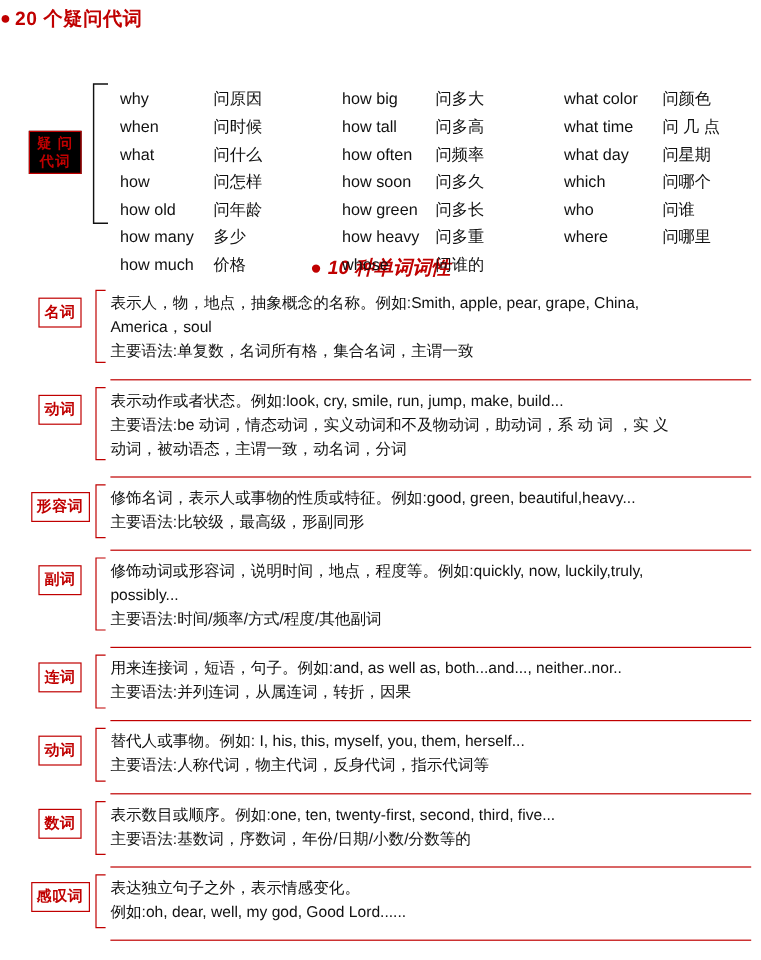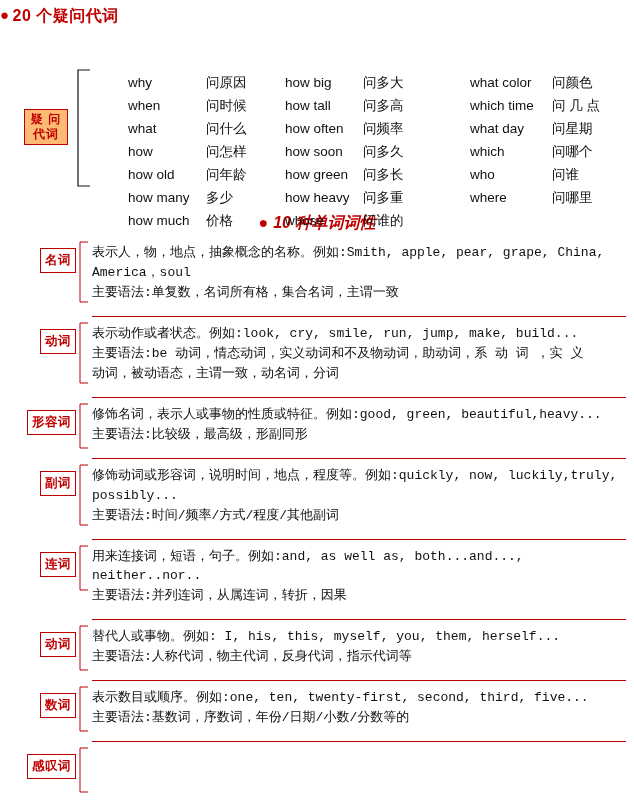--- a/index.html
+++ b/index.html
@@ -52,21 +52,21 @@
     padding-left: 24px;
   }
   .label-box {
     border: 1px solid #c00000;
     color: #c00000;
     font-size: 12px;
     font-weight: bold;
     text-align: center;
     line-height: 15px;
     padding: 2px 4px;
-    background: #fdba74;
+    background: #000000;
     letter-spacing: 1px;
   }
   .q-label {
     position: absolute;
     left: 24px;
     top: 78px;
     width: 44px;
   }
   .brace {
     position: absolute;
@@ -78,21 +78,21 @@
   .cols {
     position: absolute;
     left: 100px;
     top: 40px;
     width: 520px;
   }
   .col {
     position: absolute;
     top: 0;
   }
-  .col-a { left: 0; width: 180px; margin-left: 28px; }
+  .col-a { left: 0; width: 180px; }
   .col-b { left: 185px; width: 185px; }
   .col-c { left: 370px; width: 170px; }
   .row {
     height: 23px;
     line-height: 23px;
     white-space: nowrap;
     font-size: 13.5px;
   }
   .en { color: #111; }
   .zh { color: #111; margin-left: 6px; }
@@ -109,21 +109,21 @@
     align-items: flex-start;
     margin-bottom: 2px;
     position: relative;
     min-height: 48px;
   }
   .pos-label-wrap {
     width: 52px;
     flex: 0 0 52px;
     display: flex;
     align-items: center;
-    justify-content: flex-end;
+    justify-content: center;
     padding-top: 8px;
   }
   .pos-label {
     border: 1px solid #c00000;
     color: #c00000;
     font-size: 12.5px;
     font-weight: bold;
     padding: 3px 4px;
     background: #fff;
     white-space: nowrap;
@@ -133,21 +133,20 @@
     width: 14px;
     flex: 0 0 14px;
     align-self: stretch;
     position: relative;
   }
   .pos-bracket svg { display: block; }
   .pos-lines {
     flex: 1 1 auto;
     padding-top: 3px;
     padding-left: 2px;
-    font-family: Liberation Mono, monospace;
   }
   .pos-line {
     font-size: 13px;
     line-height: 19px;
     color: #111;
     padding-bottom: 1px;
   }
   .pos-line.ul {
     border-bottom: 1px solid #c00000;
     display: block;
@@ -192,21 +191,21 @@
       <div class="row"><span class="en">how tall</span><span class="zh">问多高</span></div>
       <div class="row"><span class="en">how often</span><span class="zh">问频率</span></div>
       <div class="row"><span class="en">how soon</span><span class="zh">问多久</span></div>
       <div class="row"><span class="en">how green</span><span class="zh">问多长</span></div>
       <div class="row"><span class="en">how heavy</span><span class="zh">问多重</span></div>
       <div class="row"><span class="en">whose</span><span class="zh">问谁的</span></div>
     </div>
 
     <div class="col col-c">
       <div class="row"><span class="en">what color</span><span class="zh">问颜色</span></div>
-      <div class="row"><span class="en">which time</span><span class="zh">问 几 点</span></div>
+      <div class="row"><span class="en">what time</span><span class="zh">问 几 点</span></div>
       <div class="row"><span class="en">what day</span><span class="zh">问星期</span></div>
       <div class="row"><span class="en">which</span><span class="zh">问哪个</span></div>
       <div class="row"><span class="en">who</span><span class="zh">问谁</span></div>
       <div class="row"><span class="en">where</span><span class="zh">问哪里</span></div>
     </div>
 
   </div>
 </div>
 
 <div class="section-title-2">
@@ -325,15 +324,19 @@
 
   <div class="pos-row">
     <div class="pos-label-wrap">
       <div class="pos-label">感叹词</div>
     </div>
     <div class="pos-bracket">
       <svg width="14" height="48" viewBox="0 0 14 48">
           <path d="M12 2 L4 2 L4 46 L12 46" fill="none" stroke="#c00000" stroke-width="1"></path>
         </svg>
     </div>
+    <div class="pos-lines">
+      <div class="pos-line">表达独立句子之外，表示情感变化。</div>
+      <div class="pos-line ul">例如:oh, dear, well, my god, Good Lord......</div>
+    </div>
   </div>
 
 </div>
 
 </body></html>

